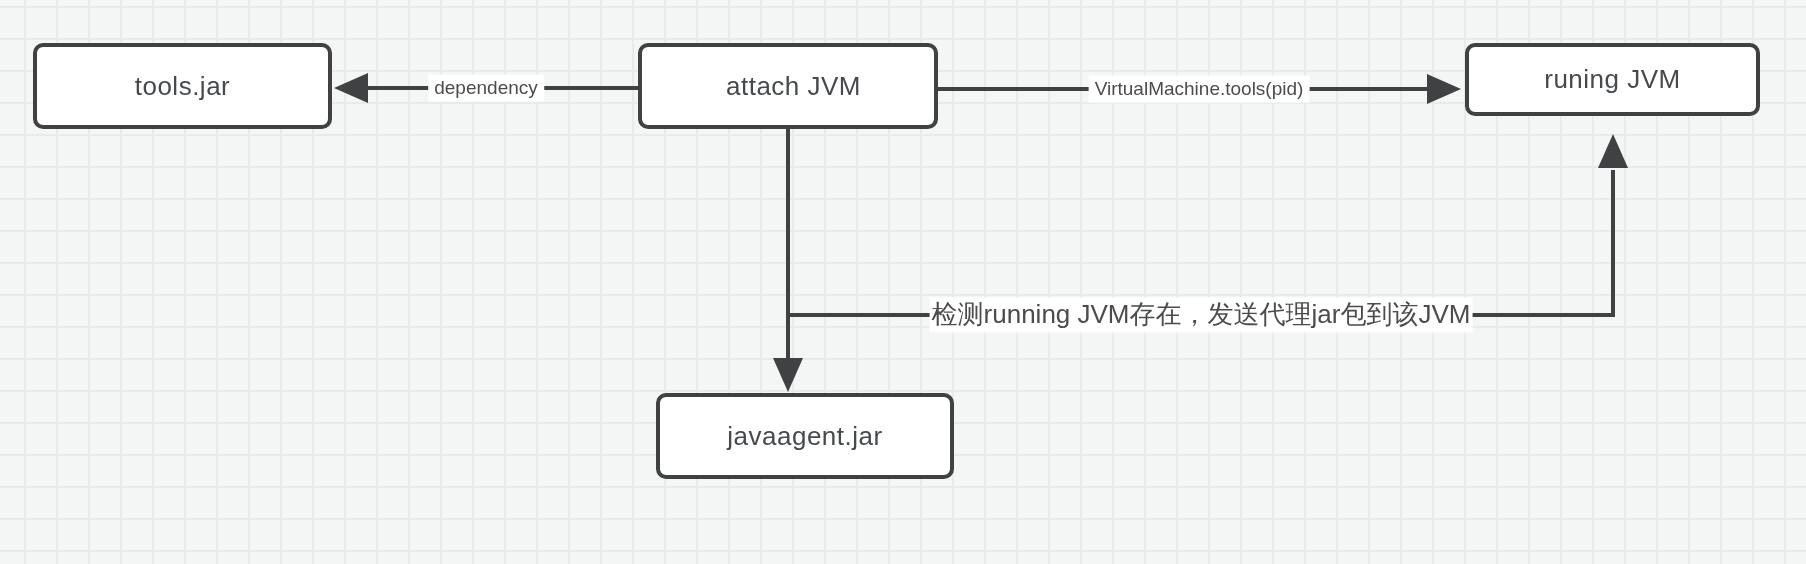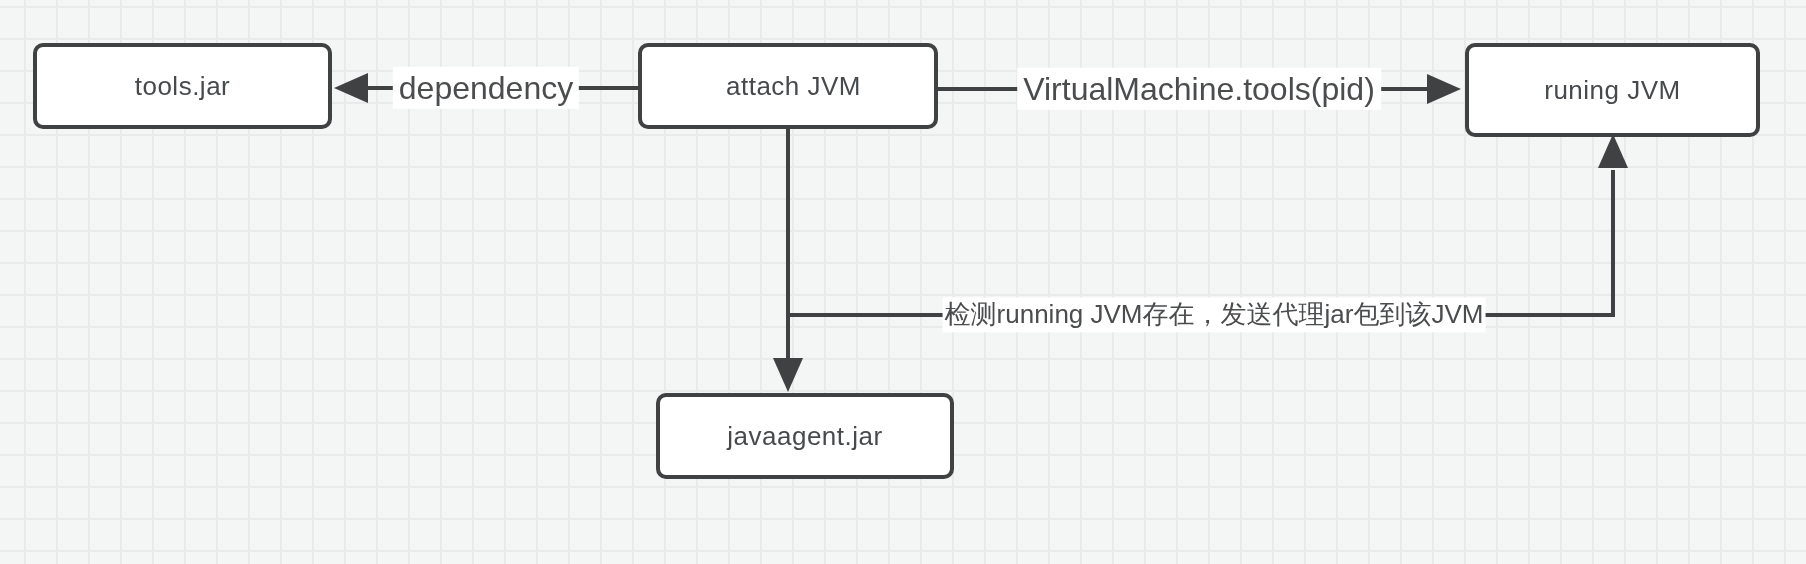--- a/index.html
+++ b/index.html
@@ -40,33 +40,32 @@
     justify-content: center;
     font-size: 26px;
     color: #474a4d;
     letter-spacing: 0.5px;
   }
   .edge-label {
     position: absolute;
     transform: translate(-50%, -50%);
     background: #ffffff;
     color: #4a4c4e;
-    font-size: 32px;
+    font-size: 19px;
     line-height: 1.2;
     padding: 2px 6px;
     white-space: nowrap;
     z-index: 3;
   }
   .edge-label.under-line {
     z-index: 1;
   }
   .edge-label.cjk {
     font-size: 26px;
     padding: 2px 2px;
-    margin-left: 13px;
   }
 </style>
 </head>
 <body>
 
 <div class="canvas">
 
   <svg class="edges-svg" width="1806" height="564" viewBox="0 0 1806 564">
 
     <line x1="638" y1="88" x2="362" y2="88" stroke="#3f4142" stroke-width="4"></line>
@@ -83,21 +82,21 @@
   </svg>
 
   <div class="node" style="left:33px; top:43px; width:299px; height:86px;">
     <span>tools.jar</span>
   </div>
 
   <div class="node" style="left:638px; top:43px; width:300px; height:86px;padding-left:11px;">
     <span>attach JVM</span>
   </div>
 
-  <div class="node" style="left:1465px; top:43px; width:295px; height:94px;">
+  <div class="node" style="left:1465px; top:43px; width:295px; height:73px;">
     <span>runing JVM</span>
   </div>
 
   <div class="node" style="left:656px; top:393px; width:298px; height:86px;">
     <span>javaagent.jar</span>
   </div>
 
   <div class="edge-label" style="left:486px; top:88px;">dependency</div>
 
   <div class="edge-label" style="left:1199px; top:89px;">VirtualMachine.tools(pid)</div>

